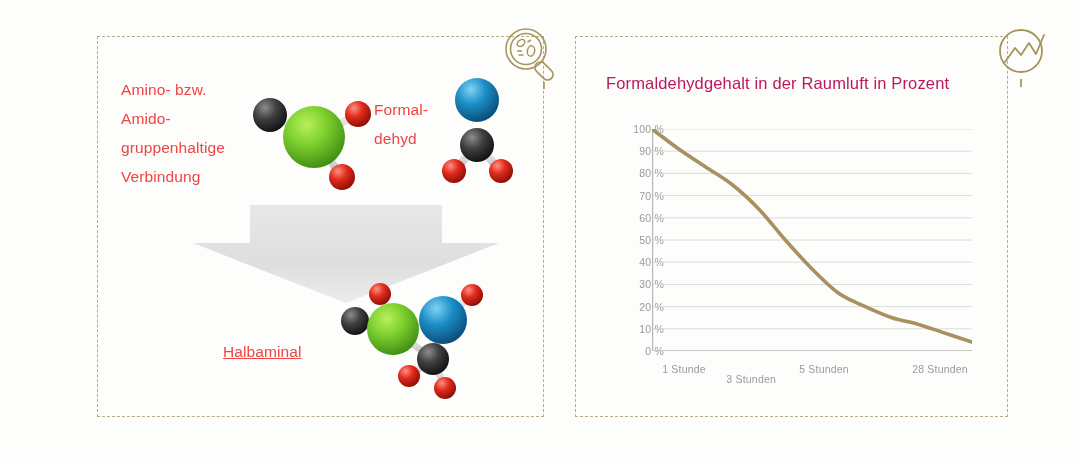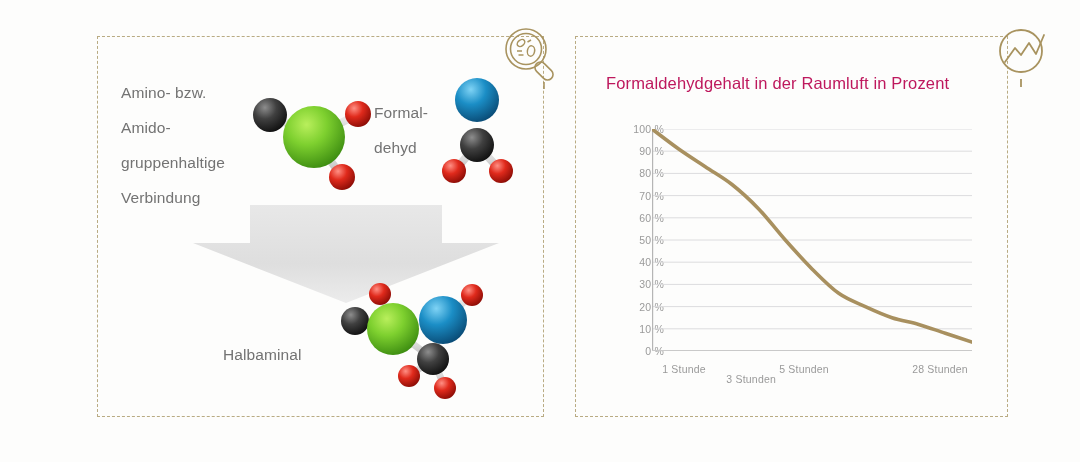--- a/index.html
+++ b/index.html
@@ -43,41 +43,42 @@
     height: 70px;
     z-index: 6;
   }
   #icon-magnifier { left: 498px; top: 21px; }
   #icon-trend     { left: 988px; top: 21px; }
   .corner-icon svg { display: block; width: 100%; height: 100%; }
 
   
   .label-text {
     position: absolute;
-    color: #737373;
+    color: #ef4444;
     font-size: 15.5px;
-    line-height: 35px;
+    line-height: 29px;
     font-weight: 400;
     white-space: pre-line;
     letter-spacing: .1px;
   }
   #label-amino {
     left: 121px;
     top: 75px;
     width: 170px;
   }
   #label-formaldehyd {
     left: 374px;
     top: 95px;
     width: 95px;
   }
   #label-halbaminal {
     left: 223px;
     top: 337px;
     width: 160px;
+    text-decoration: underline;
   }
 
   
   #reaction-arrow {
     position: absolute;
     left: 193px;
     top: 205px;
     width: 306px;
     height: 98px;
   }
@@ -287,21 +288,21 @@
       <div class="ytick" style="top: 142.2px;">40 %</div>
       <div class="ytick" style="top: 164.4px;">30 %</div>
       <div class="ytick" style="top: 186.6px;">20 %</div>
       <div class="ytick" style="top: 208.8px;">10 %</div>
       <div class="ytick" style="top: 231px;">0 %</div>
     </div>
 
   <div id="xtick-host">
       <div class="xtick" style="left: 84px; text-align: center;">1 Stunde</div>
       <div class="xtick" style="left: 151.2px; margin-top: 10px;">3 Stunden</div>
-      <div class="xtick" style="left: 204px;">5 Stunden</div>
+      <div class="xtick" style="left: 224px;">5 Stunden</div>
       <div class="xtick" style="left: 340px;">28 Stunden</div>
     </div>
 
   <div id="chart-plot">
     <svg viewBox="0 0 320 222" preserveAspectRatio="none">
       <g id="gridlines" stroke="#dcdcde" stroke-width="1">
           <line x1="0" x2="320" y1="0.0" y2="0.0"></line>
           <line x1="0" x2="320" y1="22.2" y2="22.2"></line>
           <line x1="0" x2="320" y1="44.4" y2="44.4"></line>
           <line x1="0" x2="320" y1="66.6" y2="66.6"></line>

